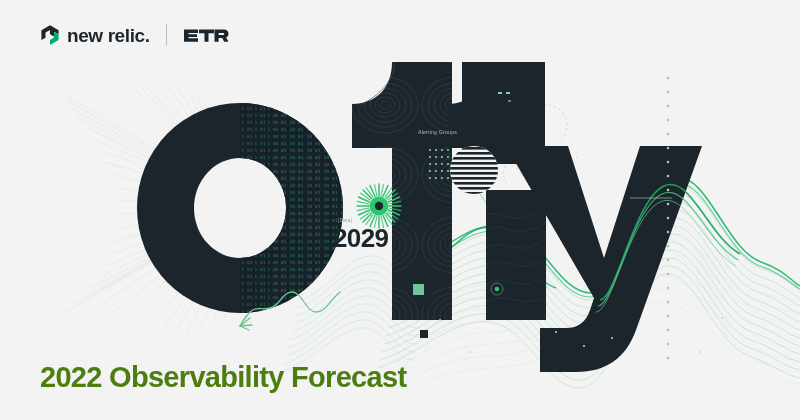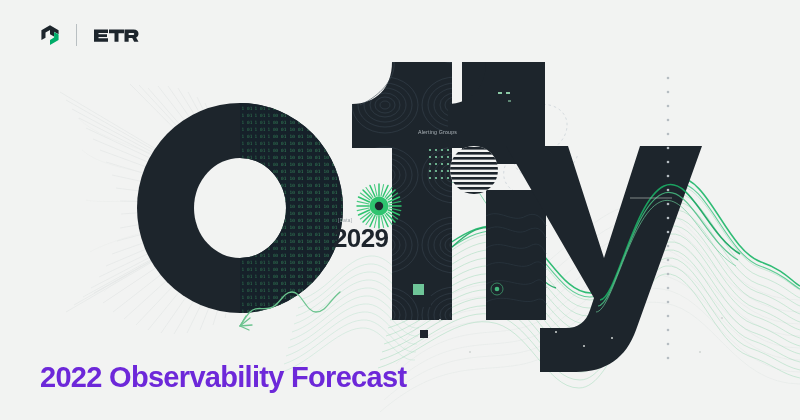--- a/index.html
+++ b/index.html
@@ -31,21 +31,21 @@
   .logo-divider {
     width:1px; height:22px; background:#b9bfc2;
     margin:0 4px;
   }
   .etr-logo { display:block; width:46px; height:17px; }
 
   
   .page-title {
     position:absolute; left:40px; bottom:28px;
     font-size:29px; font-weight:700; letter-spacing:-0.7px;
-    color:#6d28d9; line-height:1; z-index:60;
+    color:#4d7c0f; line-height:1; z-index:60;
     white-space:nowrap;
   }
 
   
   .art { position:absolute; inset:0; z-index:10; }
   .art svg { display:block; width:800px; height:420px; }
 
   
   .micro {
     position:absolute; z-index:40;
@@ -431,20 +431,21 @@
 
   <div class="logo-bar">
     <div class="nr-logo">
       <svg class="nr-mark" viewBox="0 0 24 26">
         <path d="M12 0.6 L23 7 L23 19 L12 25.4 L1 19 L1 7 Z" fill="none"></path>
         <path d="M12 1.2 L22.3 7.2 L22.3 12.2 L16.8 9 L16.8 14.9 L12 12.1 Z" fill="#1d252c"></path>
         <path d="M12 1.2 L1.7 7.2 L1.7 19 L6.6 16.2 L6.6 10 L12 6.9 Z" fill="#1d252c"></path>
         <path d="M22.3 12.4 L22.3 19 L12 25 L12 19 L16.9 16.1 L16.9 9.3 Z" fill="#00ac69"></path>
         <path d="M12 12.6 L16.8 15.4 L12 18.2 L7.2 15.4 Z" fill="#00ac69" opacity="0"></path>
       </svg>
+      <span class="nr-word">new relic.</span>
     </div>
 
     <div class="logo-divider"></div>
 
     <svg class="etr-logo" viewBox="0 0 92 34">
 
       <path d="M2 5 H30 V12 H11 V14.5 H28 V20 H11 V22.5 H30 V29.5 H2 Z" fill="#1d252c"></path>
 
       <path d="M32 5 H62 V12.5 H51 V29.5 H43 V12.5 H32 Z" fill="#1d252c"></path>
 

